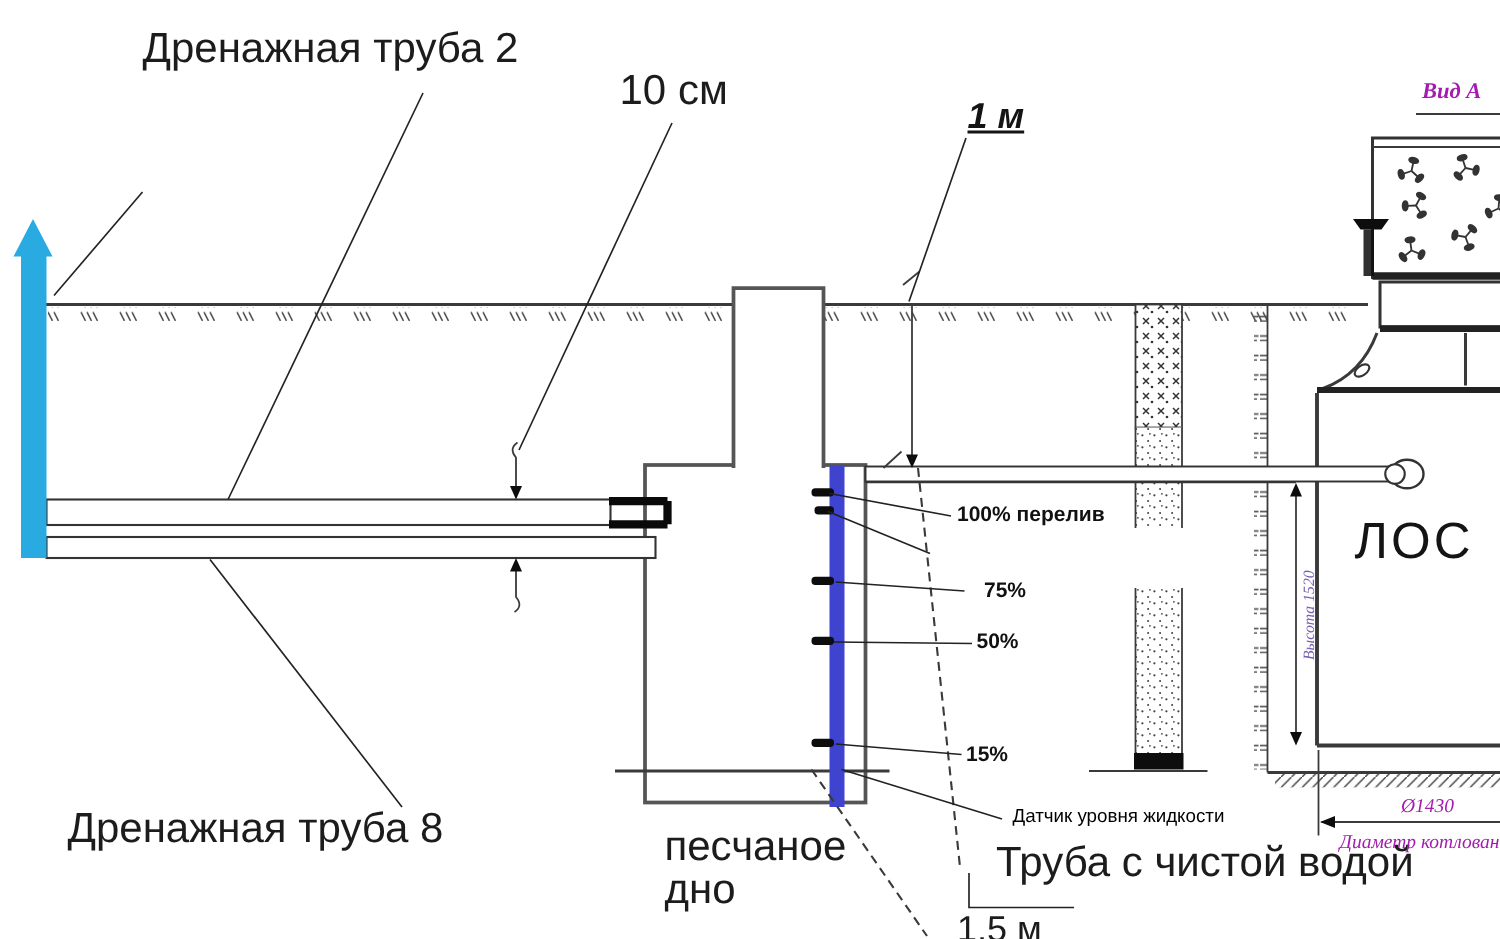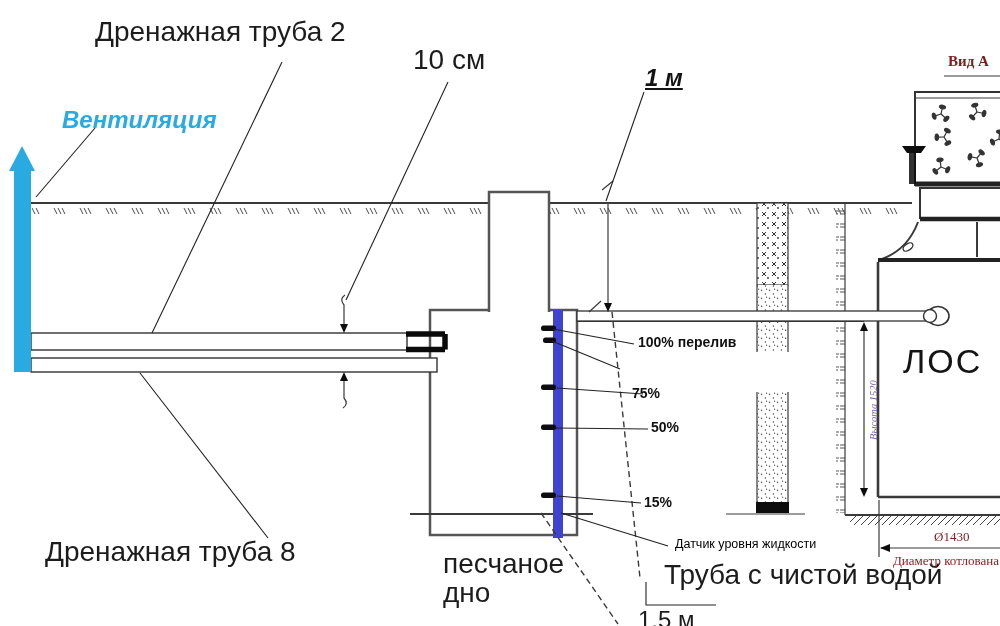--- a/index.html
+++ b/index.html
@@ -4,21 +4,21 @@
 <style>
   html,body{margin:0;padding:0;background:#fff;}
   #stage{position:relative;width:1000px;height:626px;background:#fff;overflow:hidden;
          font-family:"Liberation Sans",sans-serif;color:#141414;}
   #drawing{position:absolute;left:0;top:0;}
   .lbl{position:absolute;white-space:nowrap;line-height:1.02;}
   .big{font-size:28px;letter-spacing:0px;color:#1c1c1c;}
   .bi{font-weight:bold;font-style:italic;}
   .pct{font-size:14px;font-weight:bold;color:#111;}
   .small-b{font-size:12.5px;font-weight:normal;color:#000000;}
-  .serif-i{font-family:"Liberation Serif",serif;color:#7f1d1d;}
+  .serif-i{font-family:"Liberation Serif",serif;font-style:italic;color:#a21caf;}
   .vent-text{color:var(--vent,#29abe2);font-size:24px;}
   .dim-text{color:var(--dimtext,#7a5fb5);font-family:"Liberation Serif",serif;
             font-style:italic;font-size:10.5px;transform:rotate(-90deg);transform-origin:0 0;}
   .wrap2{white-space:pre-line;}
   svg .ln{stroke:#3a3a3a;fill:none;}
   svg .thin{stroke-width:1.2;}
   svg .med{stroke-width:2;}
   svg .thick{stroke-width:2.6;}
   svg .leader{stroke:#222;stroke-width:1.1;fill:none;}
   svg .dash{stroke:#3a3a3a;stroke-width:1.4;stroke-dasharray:6 4;fill:none;}
@@ -204,26 +204,25 @@
       <line class="leader" x1="557" y1="496" x2="641" y2="503"></line>
       <line class="leader" x1="561" y1="513" x2="668" y2="546"></line>
     </g>
 
     <line class="ln thin" x1="944" y1="76" x2="1000" y2="76"></line>
   </svg>
 
   <div class="lbl big" style="left:95px;top:18px;">Дренажная труба 2</div>
   <div class="lbl big" style="left:413px;top:46px;">10 см</div>
   <div class="lbl bi" style="left:645px;top:66px;font-size:24px;text-decoration:underline;">1 м</div>
-  <div class="lbl bi vent-text" style="left:62px;top:108px;">Вентиляция</div>
   <div class="lbl serif-i" style="left:948px;top:54px;font-size:15px;font-weight:bold;">Вид А</div>
   <div class="lbl" style="left:903px;top:344px;font-size:34px;letter-spacing:2px;">ЛОС</div>
 
   <div class="lbl pct" style="left:638px;top:335px;">100% перелив</div>
-  <div class="lbl pct" style="left:632px;top:386px;">75%</div>
+  <div class="lbl pct" style="left:656px;top:386px;">75%</div>
   <div class="lbl pct" style="left:651px;top:420px;">50%</div>
   <div class="lbl pct" style="left:644px;top:495px;">15%</div>
   <div class="lbl small-b" style="left:675px;top:538px;">Датчик уровня жидкости</div>
 
   <div class="lbl big" style="left:45px;top:538px;">Дренажная труба 8</div>
   <div class="lbl big wrap2" style="left:443px;top:550px;">песчаное
 дно</div>
   <div class="lbl big" style="left:664px;top:561px;">Труба с чистой водой</div>
   <div class="lbl big" style="left:638px;top:608px;font-size:24px;">1,5 м</div>
 

